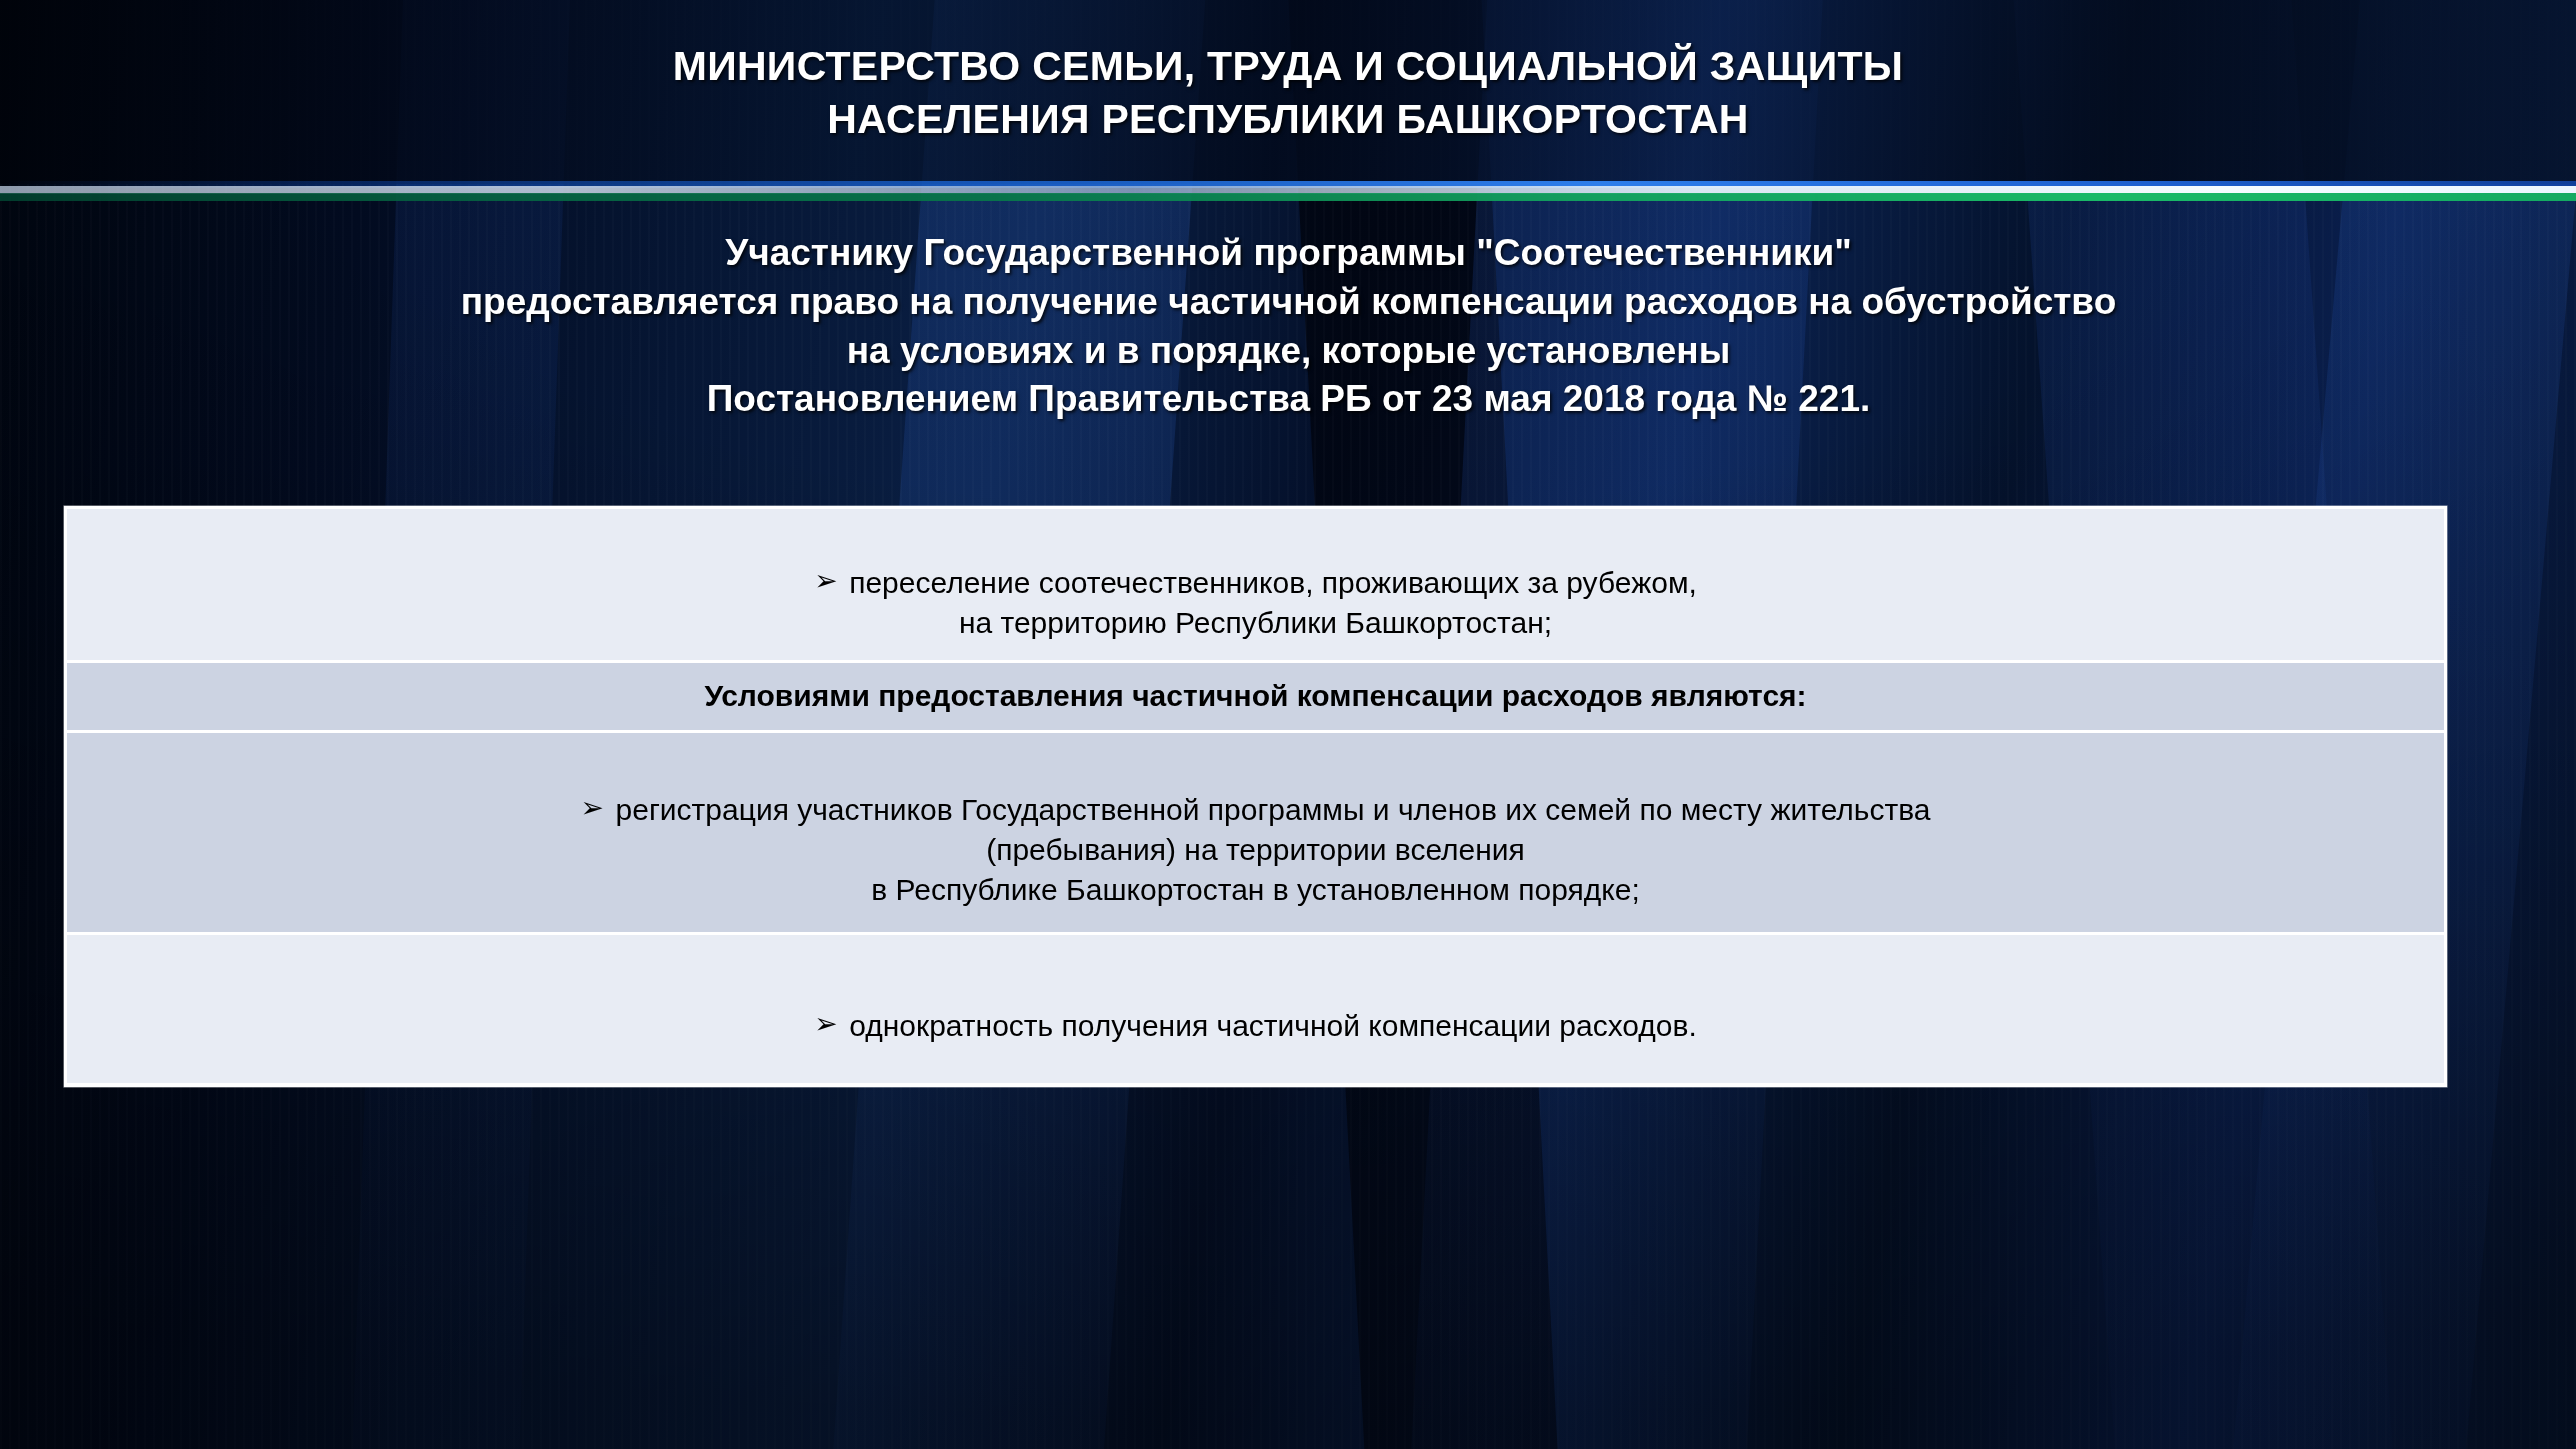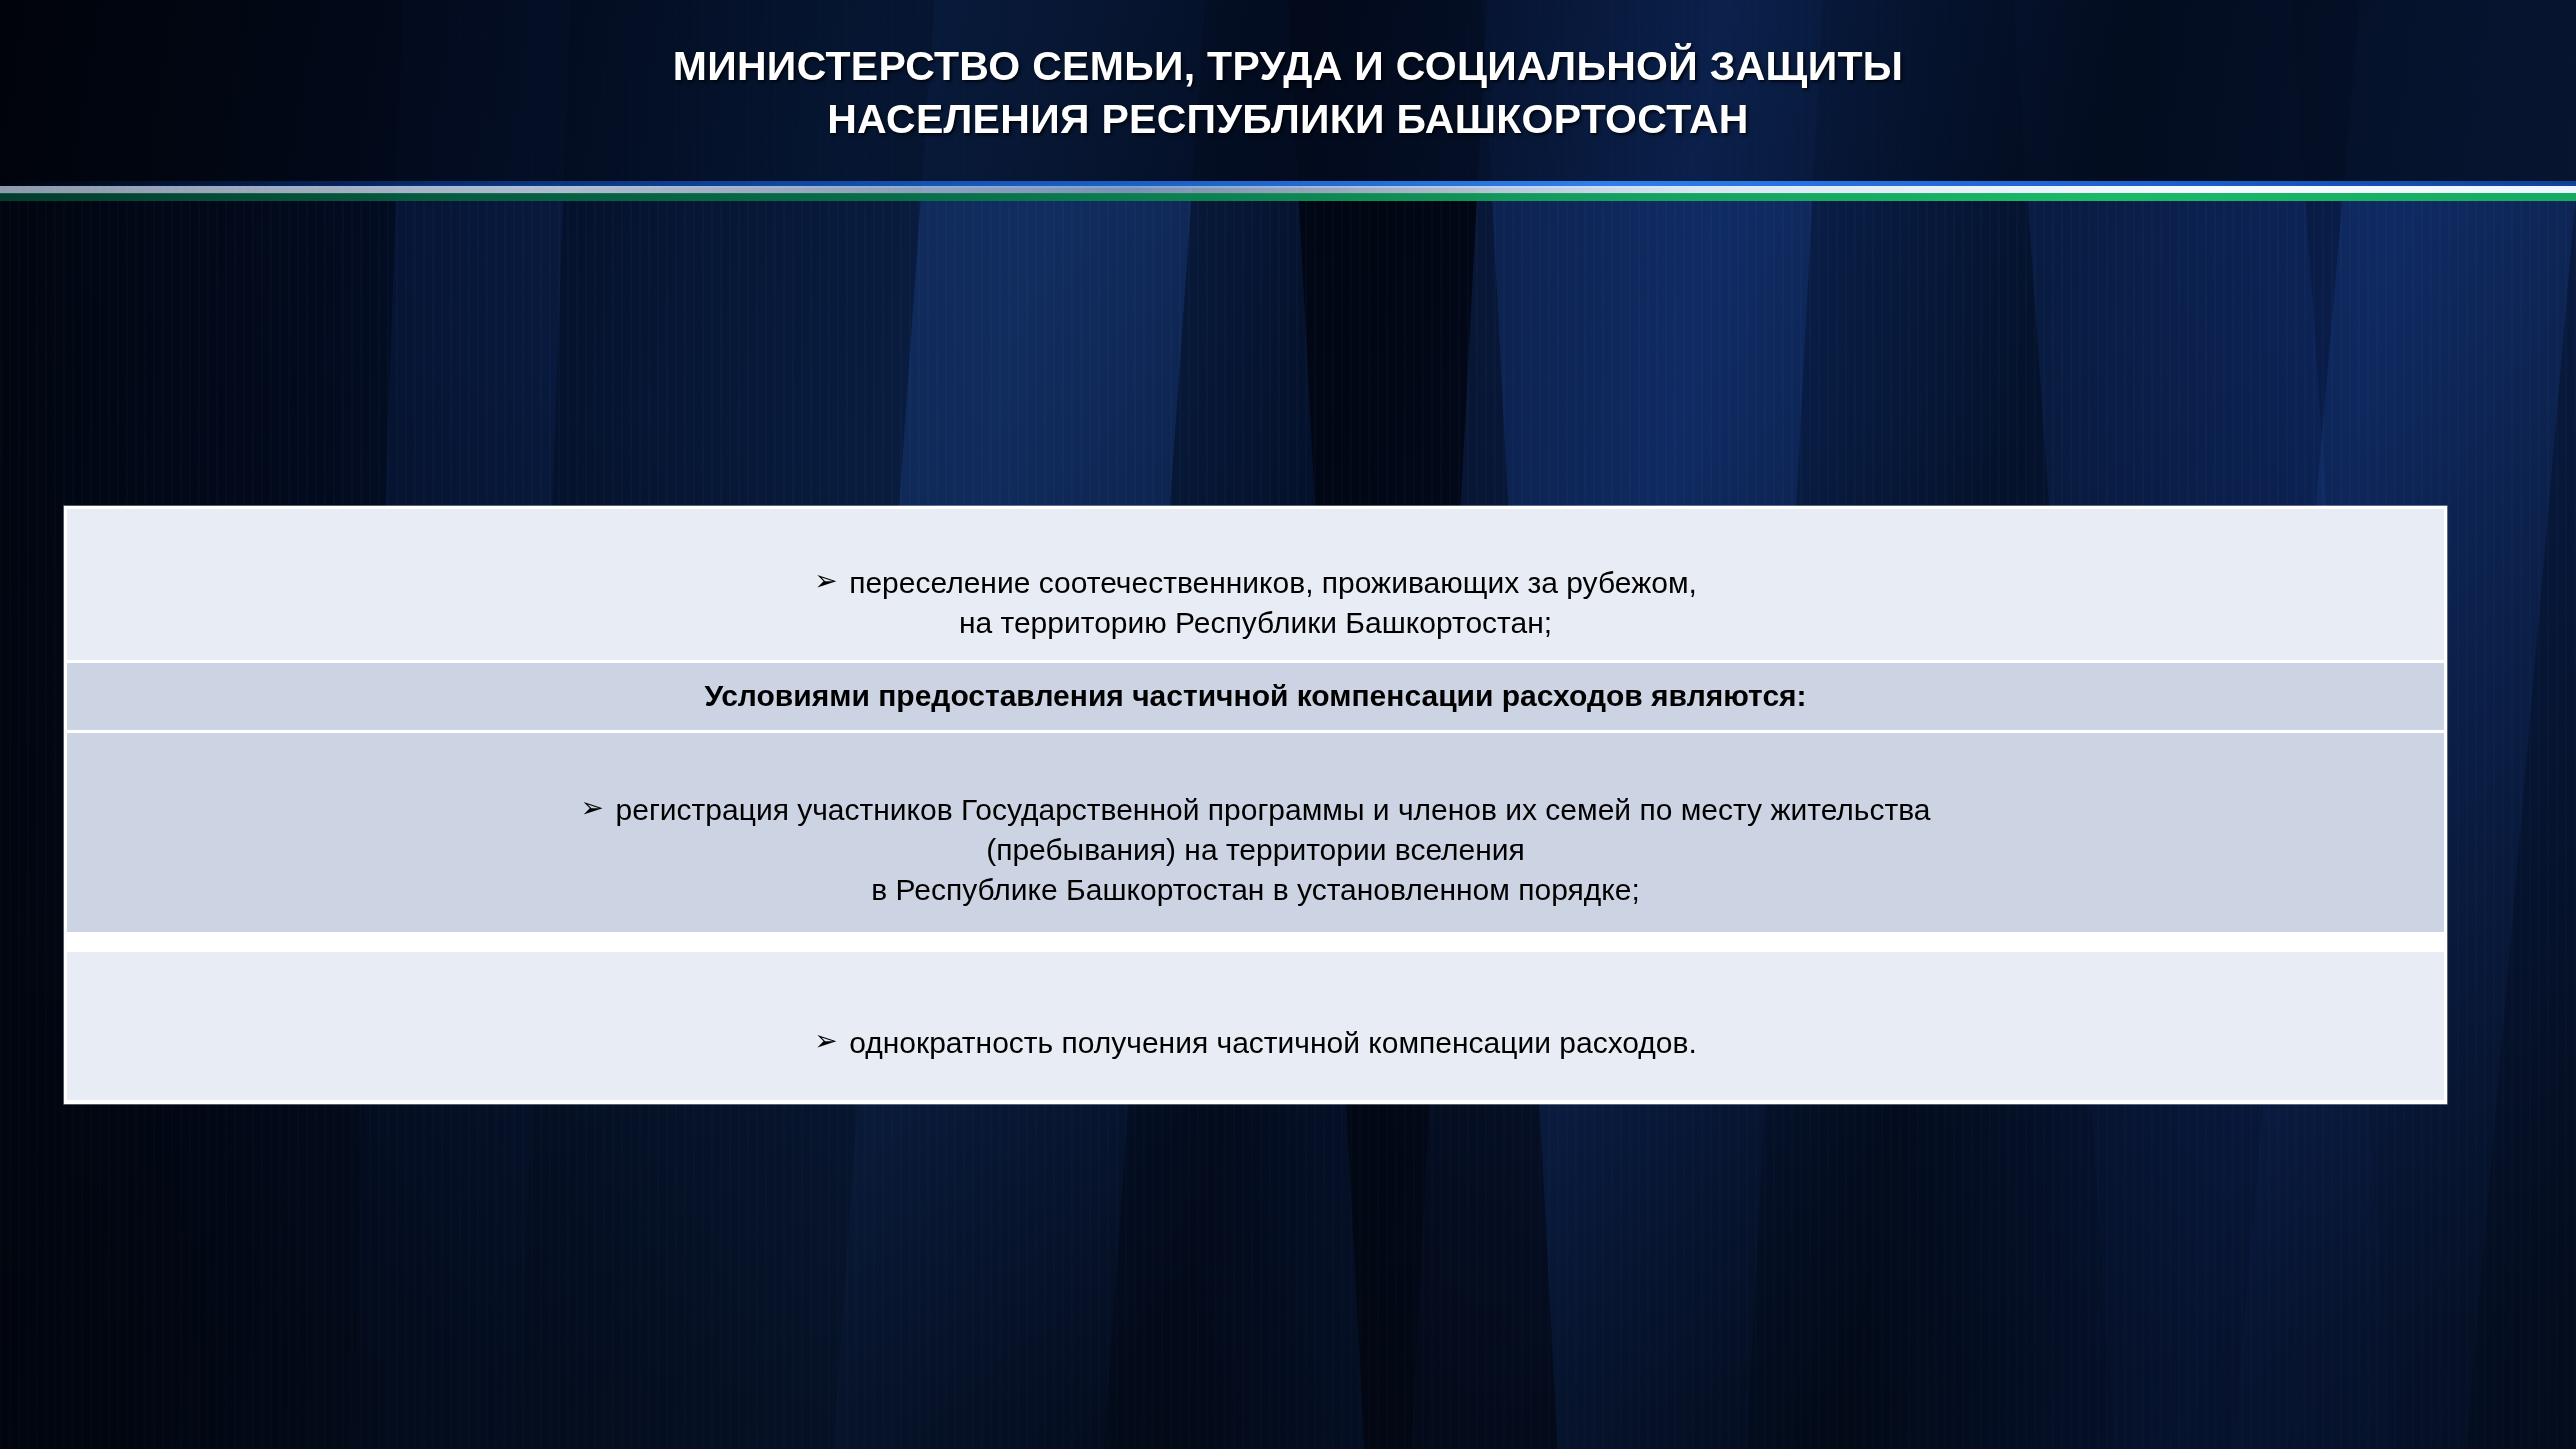--- a/index.html
+++ b/index.html
@@ -205,21 +205,21 @@
     white-space: pre-line;
   }
   .row.bullet-row .bullet-glyph {
     display: inline-block;
     font-size: 28px;
     line-height: 1;
     transform: translateY(-2.6px);
     margin-right: 11.6px;
   }
   .row.bullet-row.tall { padding: 16.7px 16.7px 22px 16.7px; }
-  .row.bullet-row.last { padding: 30px 16.7px 37px 16.7px; margin-top: 17px; }
+  .row.bullet-row.last { padding: 30px 16.7px 37px 16.7px; }
 </style>
 </head>
 <body>
 
 <div id="slide">
 
   <div class="bg-base"></div>
   <div class="shard s5"></div>
   <div class="shard s1"></div>
   <div class="shard s2 dark"></div>
@@ -232,20 +232,24 @@
   <div class="header-band"></div>
   <div class="header-title">МИНИСТЕРСТВО СЕМЬИ, ТРУДА И СОЦИАЛЬНОЙ ЗАЩИТЫ
 НАСЕЛЕНИЯ  РЕСПУБЛИКИ БАШКОРТОСТАН</div>
 
   <div class="stripe-wrap">
     <div class="stripe-blue"></div>
     <div class="stripe-white"></div>
     <div class="stripe-green"></div>
   </div>
 
+  <div class="subtitle">Участнику Государственной программы "Соотечественники"
+предоставляется право на получение частичной компенсации расходов на обустройство
+на условиях и в порядке, которые установлены
+Постановлением Правительства РБ от 23 мая 2018 года № 221.</div>
 
   <div class="table">
 
 
     <div class="row shade-b bullet-row">
       <span class="bullet-glyph">➢</span><span>переселение соотечественников, проживающих за рубежом,
 на территорию Республики Башкортостан;</span>
     </div>
 
     <div class="row shade-a conditions-title">Условиями предоставления частичной компенсации расходов являются:</div>

